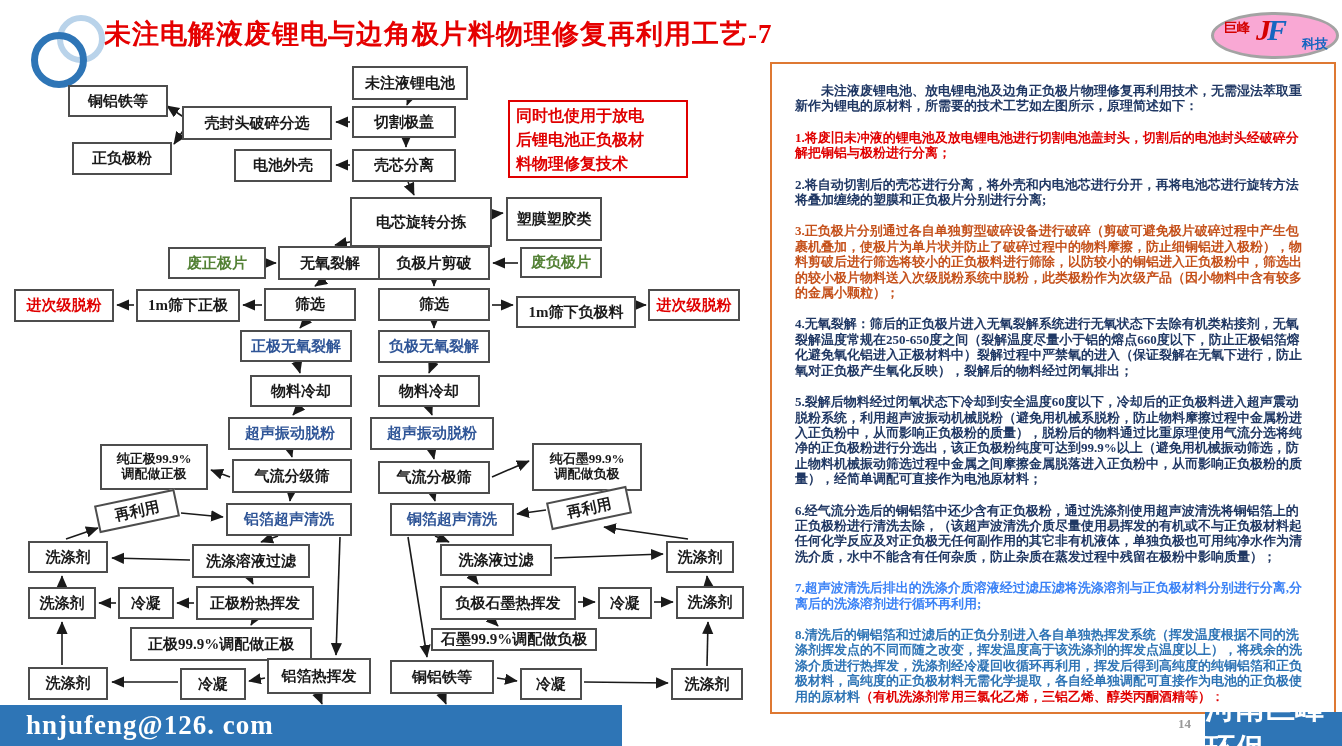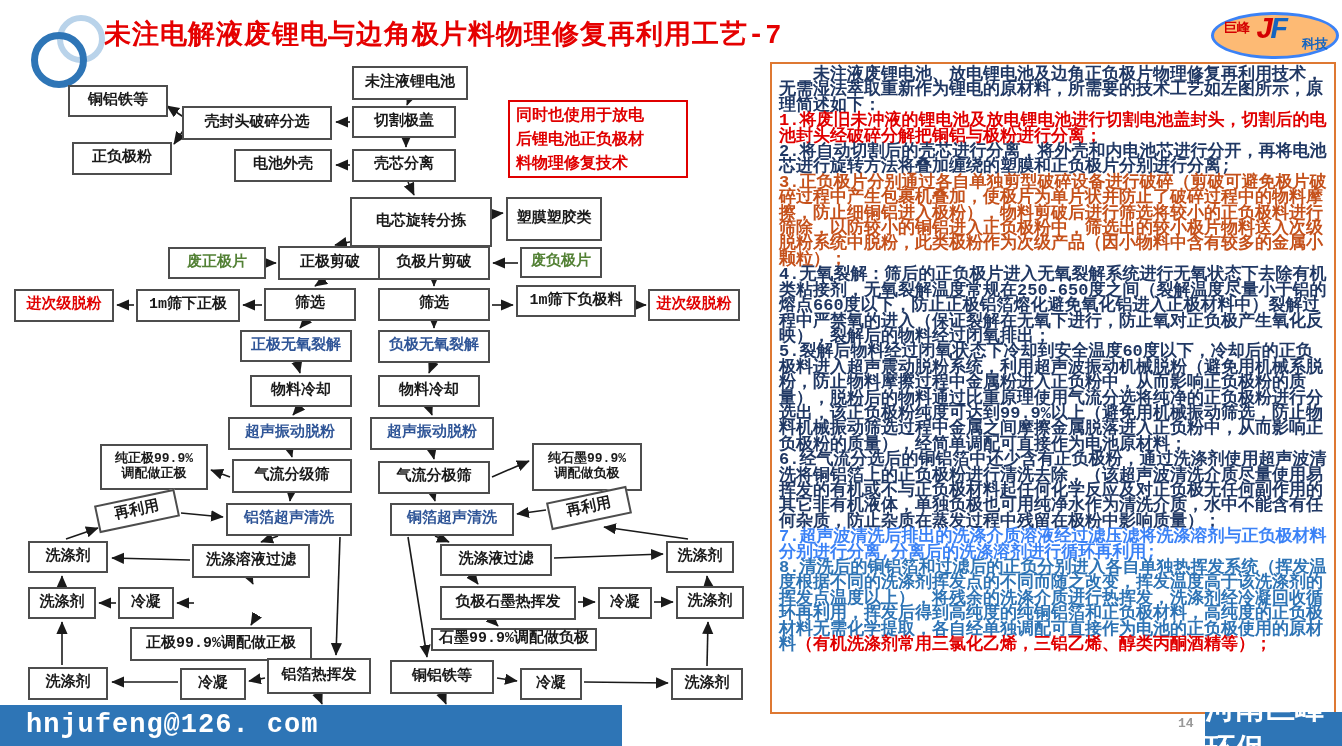--- a/index.html
+++ b/index.html
@@ -1,45 +1,45 @@
 <!DOCTYPE html>
 <html><head>
 <meta charset="utf-8">
 <style>
   html,body{margin:0;padding:0;background:#fff;}
   .slide{position:relative;width:1342px;height:746px;background:#fff;overflow:hidden;
-         font-family:Liberation Mono, monospace;}
+         font-family:Liberation Serif, serif;}
   
   .page-title{position:absolute;left:104px;top:16px;margin:0;font-size:27px;font-weight:bold;
               color:#e50000;letter-spacing:1px;white-space:nowrap;}
   .ring{position:absolute;border-radius:50%;background:transparent;}
   .ring-light{left:57px;top:15px;width:36px;height:36px;border:6px solid #b9d3ea;z-index:1;}
   .ring-dark{left:31px;top:32px;width:42px;height:42px;border:7px solid #2e75b6;z-index:2;}
   
-  .corner-logo{position:absolute;left:1211px;top:12px;width:128px;height:47px;border:3px solid #3b82f6;
-               border-radius:50%;box-sizing:border-box;background:#fdba74;}
+  .corner-logo{position:absolute;left:1211px;top:12px;width:128px;height:47px;border:3px solid #a3a3a3;
+               border-radius:50%;box-sizing:border-box;background:#f9a8d4;}
   .corner-logo .jf{position:absolute;left:42px;top:-2px;font-size:30px;font-weight:bold;font-style:italic;}
   .corner-logo .jf .j{color:#d40000;} .corner-logo .jf .f{color:#1565c0;margin-left:-4px;}
   .corner-logo .zh-top{position:absolute;left:10px;top:4px;font-size:13px;font-weight:bold;color:#d40000;}
   .corner-logo .zh-bot{position:absolute;right:8px;bottom:3px;font-size:13px;font-weight:bold;color:#1565c0;}
   
   .node{position:absolute;box-sizing:border-box;border:2px solid #4d4d4d;background:#fff;
         display:flex;align-items:center;justify-content:center;text-align:center;
         font-weight:bold;font-size:15px;color:#1a1a1a;line-height:1.12;white-space:pre-line;z-index:3;}
   .node.small{font-size:13px;}
   .node.blue{color:#2f5597;} .node.green{color:#538135;} .node.red{color:#e00000;}
   .node.rot{transform:rotate(-12deg);}
   .note-box{position:absolute;box-sizing:border-box;border:2px solid #e00000;background:#fff;
             color:#e00000;font-weight:bold;font-size:16px;line-height:1.5;text-align:left;
             padding:2px 6px;white-space:pre-line;z-index:3;}
   .arrows{position:absolute;left:0;top:0;z-index:2;}
   
   .panel{position:absolute;left:770px;top:62px;width:566px;height:652px;border:2px solid #de7832;
          box-sizing:border-box;background:#fff;padding:3px 7px 2px 7px;z-index:3;}
-  .panel p{margin:0;font-weight:bold;font-size:17px;line-height:15.4px;}
+  .panel p{margin:16px;font-weight:bold;font-size:13px;line-height:15.4px;}
   .p-intro{color:#203864;font-size:14px;line-height:16.6px;text-indent:2em;}
   .p-navy{color:#203864;} .p-red{color:#e00000;} .p-orange{color:#c5511b;}
   .p-green{color:#3b82f6;} .p-blue{color:#2e74b5;}
   .inline-red{color:#e00000;}
   
   .footer-left{position:absolute;left:0;top:705px;width:622px;height:41px;background:#2e75b6;
                color:#fff;font-weight:bold;font-size:27px;line-height:41px;padding-left:26px;
                box-sizing:border-box;letter-spacing:1px;z-index:4;}
   .page-num{position:absolute;left:1178px;top:716px;color:#999;font-size:13px;font-weight:bold;z-index:4;}
   .footer-right{position:absolute;left:1205px;top:712px;width:137px;height:34px;background:#2e75b6;
@@ -135,28 +135,28 @@
   <div class="node" style="left:68px;top:85px;width:100px;height:32px">铜铝铁等</div>
   <div class="node" style="left:72px;top:142px;width:100px;height:33px">正负极粉</div>
   <div class="node" style="left:234px;top:149px;width:98px;height:33px">电池外壳</div>
   <div class="node" style="left:352px;top:149px;width:104px;height:33px">壳芯分离</div>
   <div class="note-box" style="left:508px;top:100px;width:180px;height:78px">同时也使用于放电
 后锂电池正负极材
 料物理修复技术</div>
   <div class="node" style="left:350px;top:197px;width:142px;height:50px">电芯旋转分拣</div>
   <div class="node" style="left:506px;top:197px;width:96px;height:44px">塑膜塑胶类</div>
   <div class="node green" style="left:168px;top:247px;width:98px;height:32px">废正极片</div>
-  <div class="node" style="left:278px;top:246px;width:104px;height:34px">正极剪破</div>
+  <div class="node" style="left:278px;top:246px;width:104px;height:34px">无氧裂解</div>
   <div class="node" style="left:378px;top:246px;width:112px;height:34px">负极片剪破</div>
   <div class="node green" style="left:520px;top:247px;width:82px;height:31px">废负极片</div>
   <div class="node red" style="left:14px;top:289px;width:100px;height:33px">进次级脱粉</div>
   <div class="node" style="left:136px;top:289px;width:104px;height:33px">1m筛下正极</div>
   <div class="node" style="left:264px;top:288px;width:92px;height:33px">筛选</div>
   <div class="node" style="left:378px;top:288px;width:112px;height:33px">筛选</div>
-  <div class="node" style="left:516px;top:285px;width:120px;height:32px">1m筛下负极料</div>
+  <div class="node" style="left:516px;top:296px;width:120px;height:32px">1m筛下负极料</div>
   <div class="node red" style="left:648px;top:289px;width:92px;height:32px">进次级脱粉</div>
   <div class="node blue" style="left:240px;top:330px;width:112px;height:32px">正极无氧裂解</div>
   <div class="node blue" style="left:378px;top:330px;width:112px;height:33px">负极无氧裂解</div>
   <div class="node" style="left:250px;top:375px;width:102px;height:32px">物料冷却</div>
   <div class="node" style="left:378px;top:375px;width:102px;height:32px">物料冷却</div>
   <div class="node blue" style="left:228px;top:417px;width:124px;height:33px">超声振动脱粉</div>
   <div class="node blue" style="left:370px;top:417px;width:124px;height:33px">超声振动脱粉</div>
   <div class="node small" style="left:100px;top:444px;width:108px;height:46px">纯正极99.9%
 调配做正极</div>
   <div class="node" style="left:232px;top:459px;width:120px;height:34px">气流分级筛</div>
@@ -166,20 +166,21 @@
   <div class="node rot" style="left:96px;top:497px;width:82px;height:28px">再利用</div>
   <div class="node blue" style="left:226px;top:503px;width:126px;height:33px">铝箔超声清洗</div>
   <div class="node blue" style="left:390px;top:503px;width:124px;height:33px">铜箔超声清洗</div>
   <div class="node rot" style="left:548px;top:494px;width:82px;height:28px">再利用</div>
   <div class="node" style="left:28px;top:541px;width:80px;height:32px">洗涤剂</div>
   <div class="node" style="left:192px;top:544px;width:118px;height:34px">洗涤溶液过滤</div>
   <div class="node" style="left:440px;top:544px;width:112px;height:32px">洗涤液过滤</div>
   <div class="node" style="left:666px;top:541px;width:68px;height:32px">洗涤剂</div>
   <div class="node" style="left:28px;top:587px;width:68px;height:32px">洗涤剂</div>
   <div class="node" style="left:118px;top:587px;width:56px;height:32px">冷凝</div>
+  <div class="node" style="left:196px;top:586px;width:118px;height:34px">正极粉热挥发</div>
   <div class="node" style="left:440px;top:586px;width:136px;height:34px">负极石墨热挥发</div>
   <div class="node" style="left:598px;top:587px;width:54px;height:32px">冷凝</div>
   <div class="node" style="left:676px;top:586px;width:68px;height:33px">洗涤剂</div>
   <div class="node" style="left:130px;top:627px;width:182px;height:34px">正极99.9%调配做正极</div>
   <div class="node" style="left:431px;top:628px;width:166px;height:23px">石墨99.9%调配做负极</div>
   <div class="node" style="left:28px;top:667px;width:80px;height:33px">洗涤剂</div>
   <div class="node" style="left:180px;top:668px;width:66px;height:32px">冷凝</div>
   <div class="node" style="left:267px;top:658px;width:104px;height:36px">铝箔热挥发</div>
   <div class="node" style="left:390px;top:660px;width:104px;height:34px">铜铝铁等</div>
   <div class="node" style="left:520px;top:668px;width:62px;height:32px">冷凝</div>

